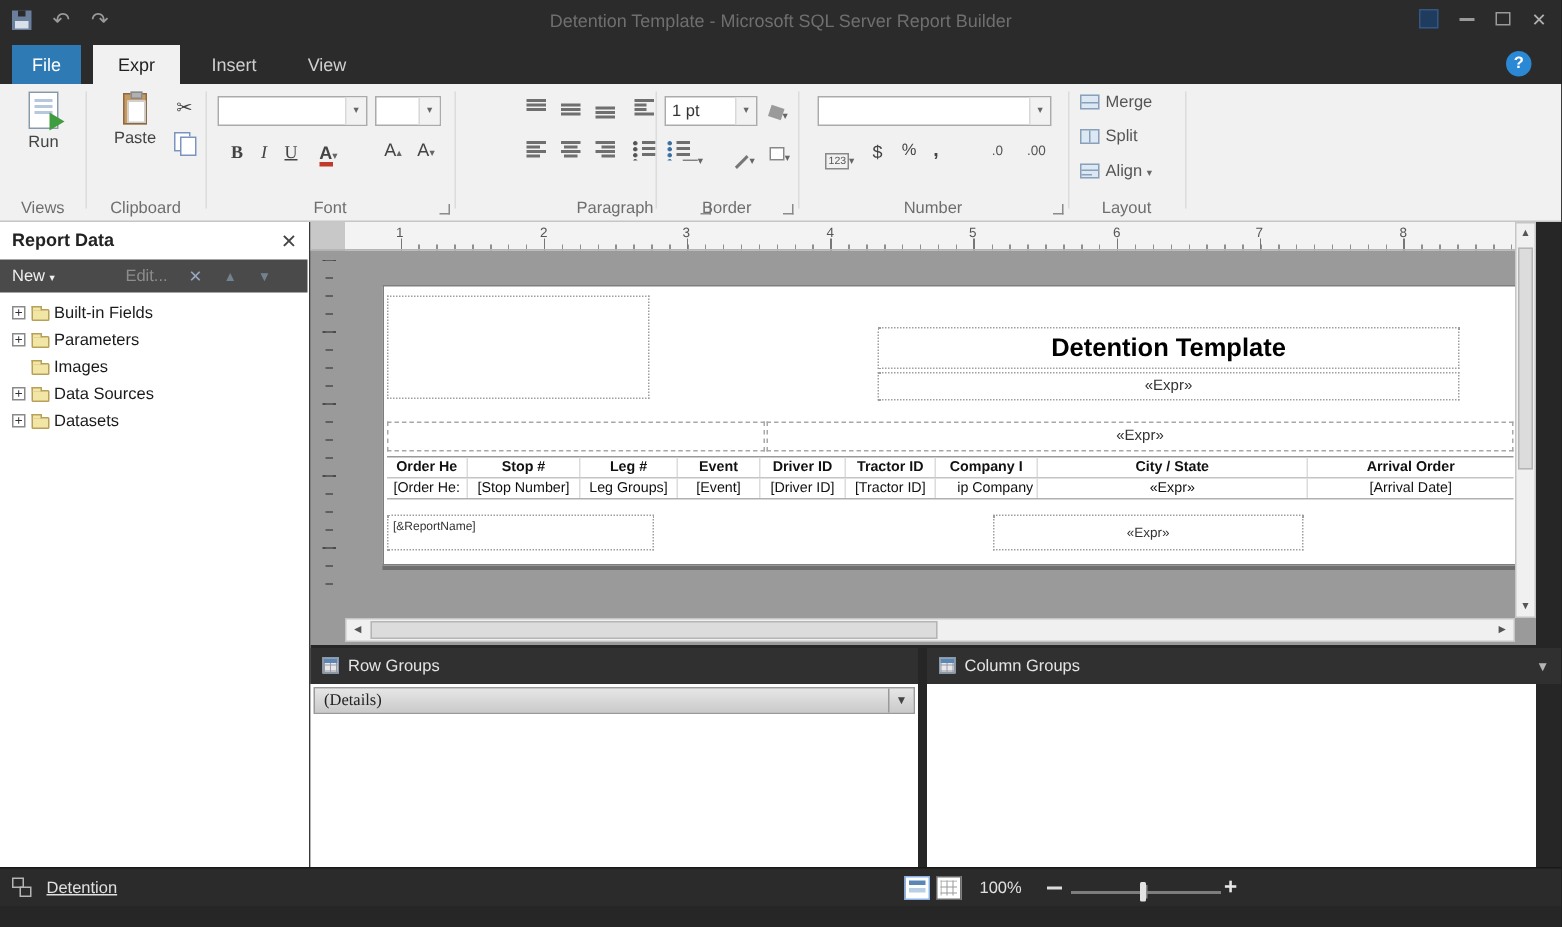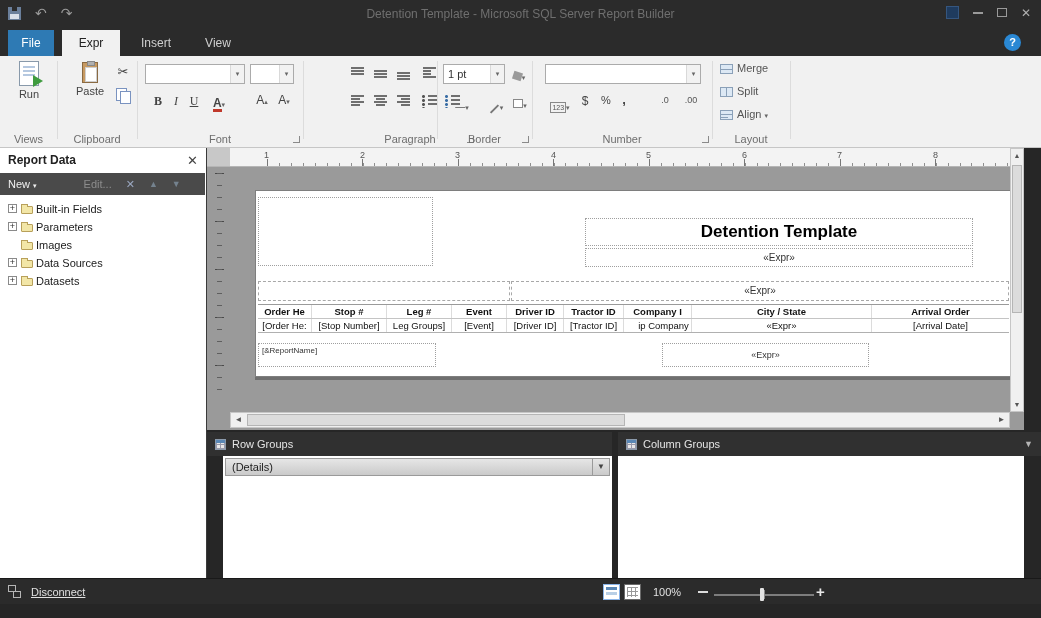--- a/index.html
+++ b/index.html
@@ -366,40 +366,40 @@
       <span class="vsarrow" style="top:3px;">▲</span>
       <div class="thumb"></div>
       <span class="vsarrow" style="bottom:3px;">▼</span>
     </div>
   </div>
 
   <div class="grp" style="left:207px;width:405px;">
     <div class="grp-head">
       <span class="grid-ic"></span><span>Row Groups</span>
     </div>
-    <div class="grp-body" style="left:16px;right:0;">
+    <div class="grp-body" style="left:0;right:0;font-family:Liberation Serif, serif;">
       <div class="details-row">
         <span>(Details)</span>
         <span class="details-dd">▼</span>
       </div>
     </div>
   </div>
 
   <div class="grp" style="left:618px;width:423px;">
     <div class="grp-head">
       <span class="grid-ic"></span><span>Column Groups</span>
       <span class="cg-dd">▼</span>
     </div>
     <div class="grp-body" style="left:0;width:406px;"></div>
   </div>
 
   <div class="statusbar">
     <div class="sb-left">
       <span class="srv-ic"></span>
-      <span class="sb-link">Disconnect</span>
+      <span class="sb-link">Detention</span>
     </div>
     <div style="position:absolute;left:603px;top:5px;display:flex;gap:4px;">
       <span class="vb vb1"></span>
       <span class="vb vb2"></span>
     </div>
     <span style="position:absolute;left:653px;top:7px;">100%</span>
     <span class="zoom-minus"></span>
     <span class="zoom-track">
         <span class="zoom-notch"></span>
       </span>

